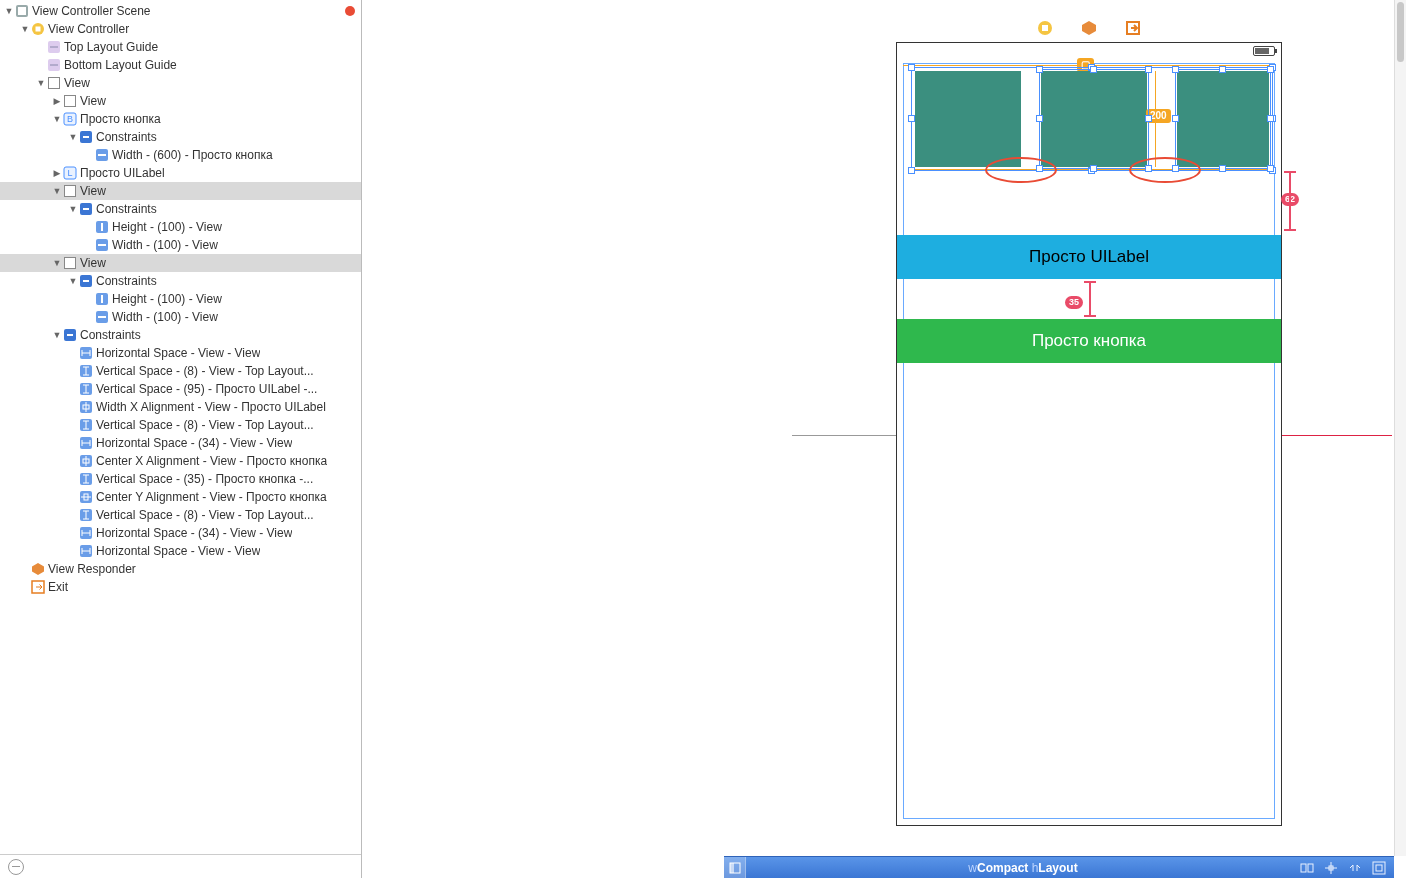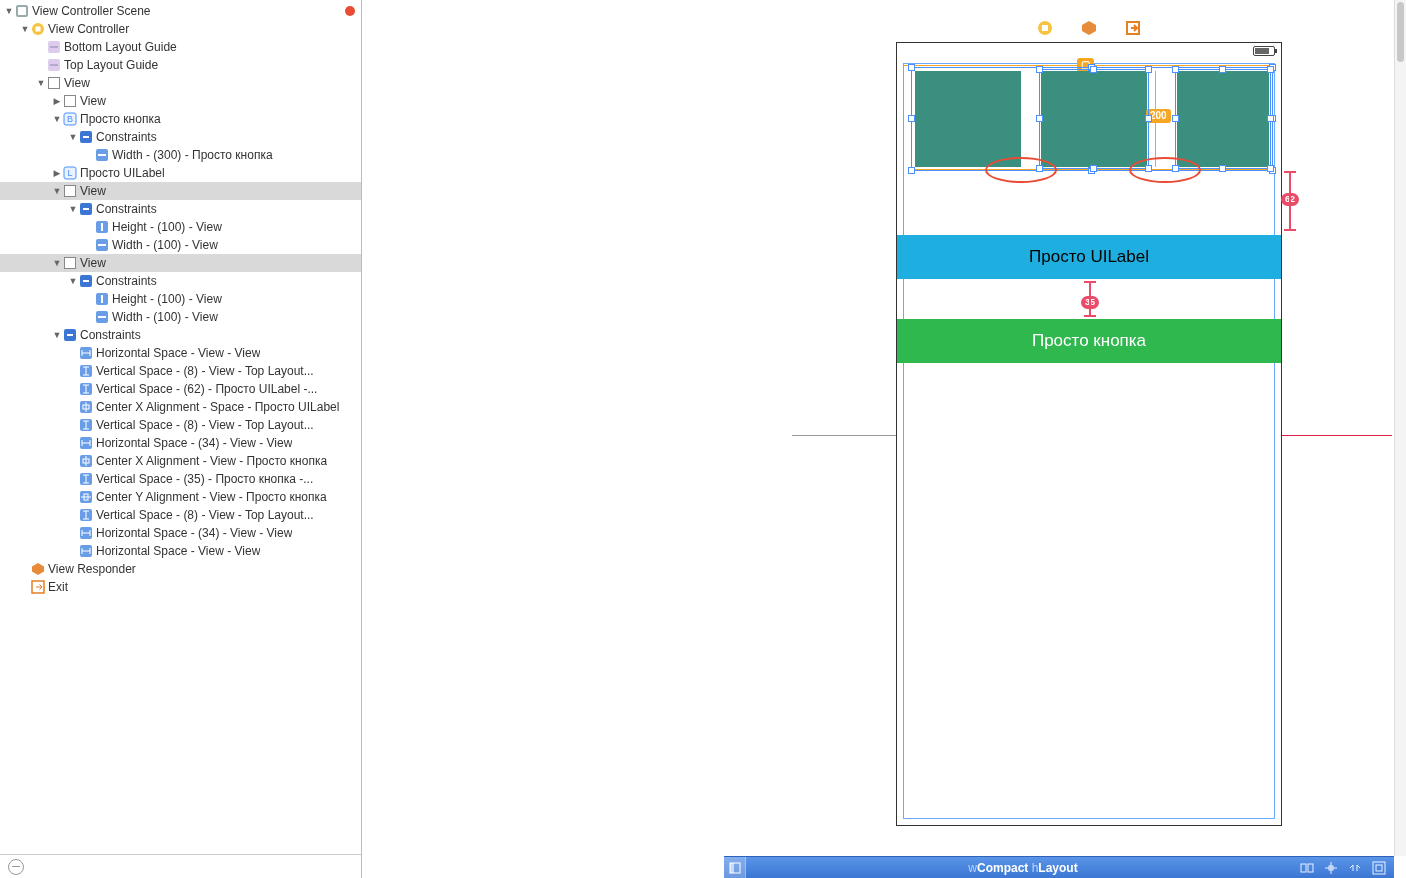--- a/index.html
+++ b/index.html
@@ -155,31 +155,31 @@
         <span class="rlabel">View Controller</span>
       </div>
       <div class="row ind2">
         <span class="disc hidden"></span>
         <span class="icon">
           <svg viewBox="0 0 14 14">
             <rect x="1" y="1" width="12" height="12" fill="#dce" rx="2"></rect>
             <line x1="3" y1="7" x2="11" y2="7" stroke="#88a"></line>
           </svg>
         </span>
-        <span class="rlabel">Bottom Layout Guide</span>
+        <span class="rlabel">Top Layout Guide</span>
       </div>
       <div class="row ind2">
         <span class="disc hidden"></span>
         <span class="icon">
           <svg viewBox="0 0 14 14">
             <rect x="1" y="1" width="12" height="12" fill="#dce" rx="2"></rect>
             <line x1="3" y1="7" x2="11" y2="7" stroke="#88a"></line>
           </svg>
         </span>
-        <span class="rlabel">Top Layout Guide</span>
+        <span class="rlabel">Bottom Layout Guide</span>
       </div>
       <div class="row ind2">
         <span class="disc">▼</span>
         <span class="icon">
           <svg viewBox="0 0 14 14">
             <rect x="1.5" y="1.5" width="11" height="11" fill="#fff" stroke="#888"></rect>
           </svg>
         </span>
         <span class="rlabel">View</span>
       </div>
@@ -213,21 +213,21 @@
         <span class="rlabel">Constraints</span>
       </div>
       <div class="row ind5">
         <span class="disc hidden"></span>
         <span class="icon">
           <svg viewBox="0 0 14 14">
             <rect x="1" y="1" width="12" height="12" rx="2" fill="#6a9de8"></rect>
             <line x1="3" y1="7" x2="11" y2="7" stroke="#fff" stroke-width="2"></line>
           </svg>
         </span>
-        <span class="rlabel">Width - (300) - Просто кнопка</span>
+        <span class="rlabel">Width - (600) - Просто кнопка</span>
       </div>
       <div class="row ind3">
         <span class="disc">▶</span>
         <span class="icon">
           <svg viewBox="0 0 14 14">
             <rect x="1" y="1" width="12" height="12" rx="2" fill="#eaf2ff" stroke="#4a90ff"></rect>
             <text x="7" y="10" font-size="9" text-anchor="middle" fill="#4a90ff">L</text>
           </svg>
         </span>
         <span class="rlabel">Просто UILabel</span>
@@ -347,32 +347,32 @@
       <div class="row ind4">
         <span class="disc hidden"></span>
         <span class="icon">
           <svg viewBox="0 0 14 14">
             <rect x="1" y="1" width="12" height="12" rx="2" fill="#6a9de8"></rect>
             <line x1="7" y1="3" x2="7" y2="11" stroke="#fff"></line>
             <line x1="4" y1="3" x2="10" y2="3" stroke="#fff"></line>
             <line x1="4" y1="11" x2="10" y2="11" stroke="#fff"></line>
           </svg>
         </span>
-        <span class="rlabel">Vertical Space - (62) - Просто UILabel -...</span>
+        <span class="rlabel">Vertical Space - (95) - Просто UILabel -...</span>
       </div>
       <div class="row ind4">
         <span class="disc hidden"></span>
         <span class="icon">
           <svg viewBox="0 0 14 14">
             <rect x="1" y="1" width="12" height="12" rx="2" fill="#6a9de8"></rect>
             <line x1="7" y1="2" x2="7" y2="12" stroke="#fff"></line>
             <rect x="4" y="5" width="6" height="4" fill="none" stroke="#fff"></rect>
           </svg>
         </span>
-        <span class="rlabel">Center X Alignment - Space - Просто UILabel</span>
+        <span class="rlabel">Width X Alignment - View - Просто UILabel</span>
       </div>
       <div class="row ind4">
         <span class="disc hidden"></span>
         <span class="icon">
           <svg viewBox="0 0 14 14">
             <rect x="1" y="1" width="12" height="12" rx="2" fill="#6a9de8"></rect>
             <line x1="7" y1="3" x2="7" y2="11" stroke="#fff"></line>
             <line x1="4" y1="3" x2="10" y2="3" stroke="#fff"></line>
             <line x1="4" y1="11" x2="10" y2="11" stroke="#fff"></line>
           </svg>
@@ -571,21 +571,21 @@
         <div class="red-badge" style="right:-18px; top:150px;">62</div>
         <div class="red-ibeam" style="right:-10px; top:128px; height:60px;"></div>
 
         <div class="red-oval" style="left:88px; top:114px;"></div>
         <div class="red-oval" style="left:232px; top:114px;"></div>
 
         <div class="uilabel" style="left:0; right:0; top:192px; height:44px;">
           <span>Просто UILabel</span>
         </div>
 
-        <div class="red-badge" style="left:184px; top:253px;">35</div>
+        <div class="red-badge" style="left:168px; top:253px;">35</div>
         <div class="red-ibeam" style="left:192px; top:238px; height:36px;"></div>
 
         <div class="uibutton" style="left:0; right:0; top:276px; height:44px;">
           <span>Просто кнопка</span>
         </div>
 
       </div>
     </div>
 
     <div class="red-ibeam" style="left:1042px; top:228px; height:50px;"></div>

